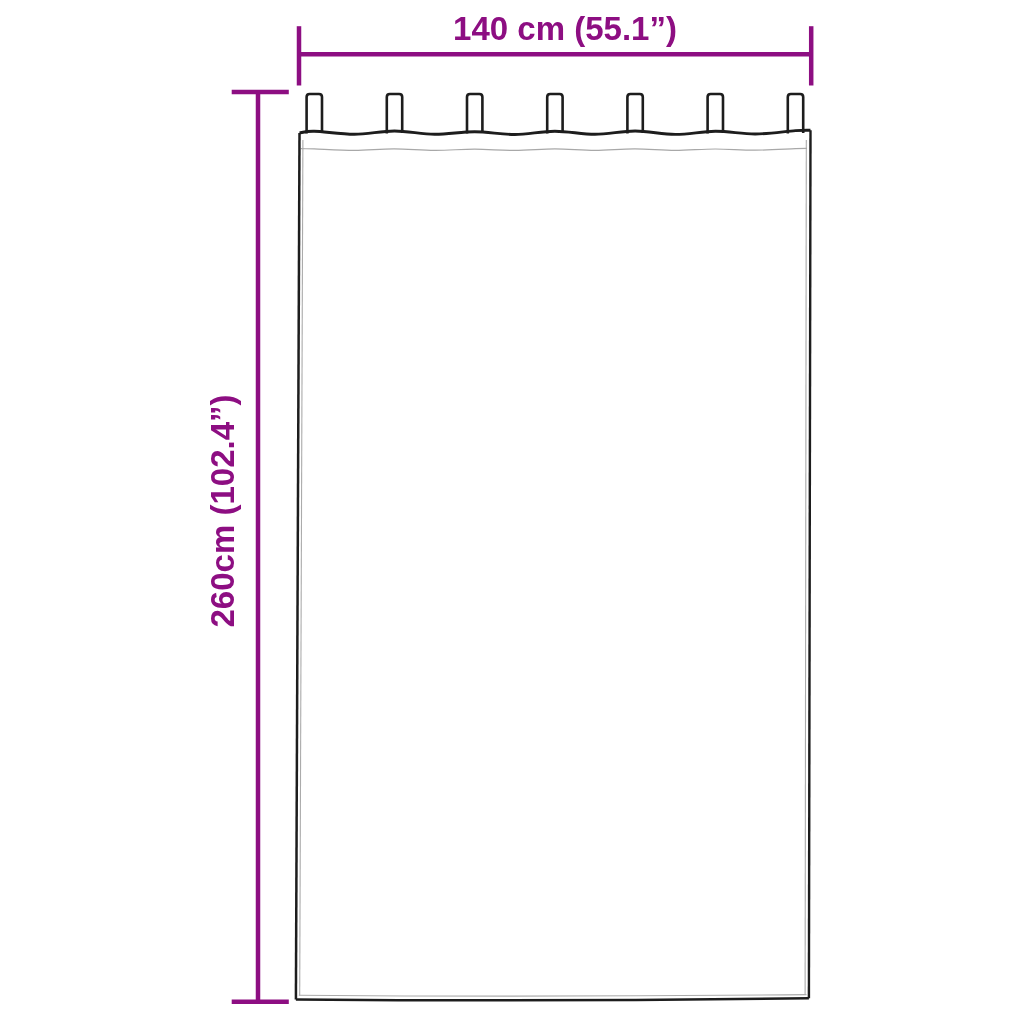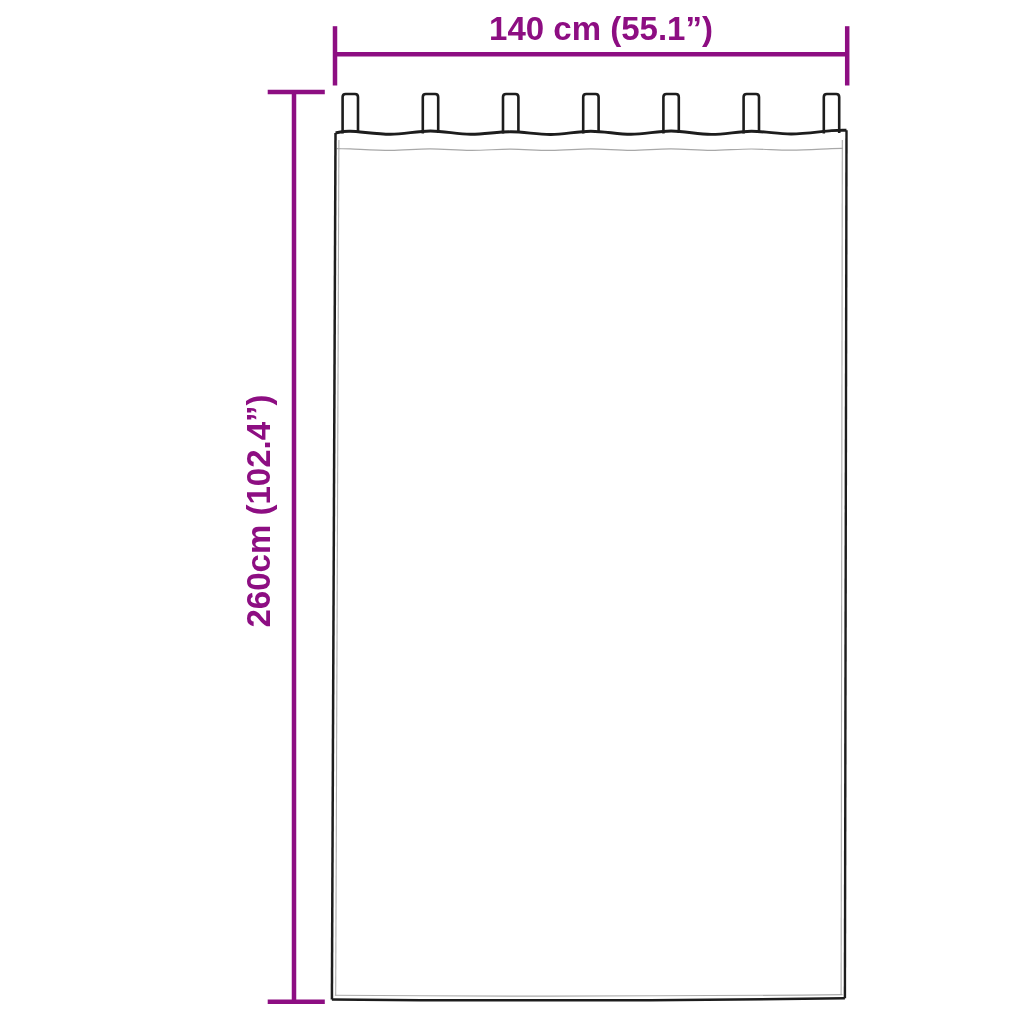--- a/index.html
+++ b/index.html
@@ -1,16 +1,16 @@
 <!DOCTYPE html>
 <html><head>
 <meta charset="utf-8">
 <style>
   html,body{margin:0;padding:0;background:#ffffff;}
-  .wrap{width:828px;height:1024px;position:relative;overflow:hidden;background:#fff;padding-left:36px;}
+  .wrap{width:828px;height:1024px;position:relative;overflow:hidden;background:#fff;}
   text{font-family:"Liberation Sans",sans-serif;font-weight:bold;fill:#8d0e82;}
 </style>
 </head>
 <body>
 <div class="wrap">
 <svg width="1024" height="1024" viewBox="0 0 1024 1024" xmlns="http://www.w3.org/2000/svg">
 
   <rect x="0" y="0" width="1024" height="1024" fill="#ffffff"></rect>
 
   <path d="M 299.5 133.0 L 295.9 999.4 Q 552 1001.5 808.9 998.2 L 810.5 130.2 Z" fill="#ffffff" stroke="none"></path>

